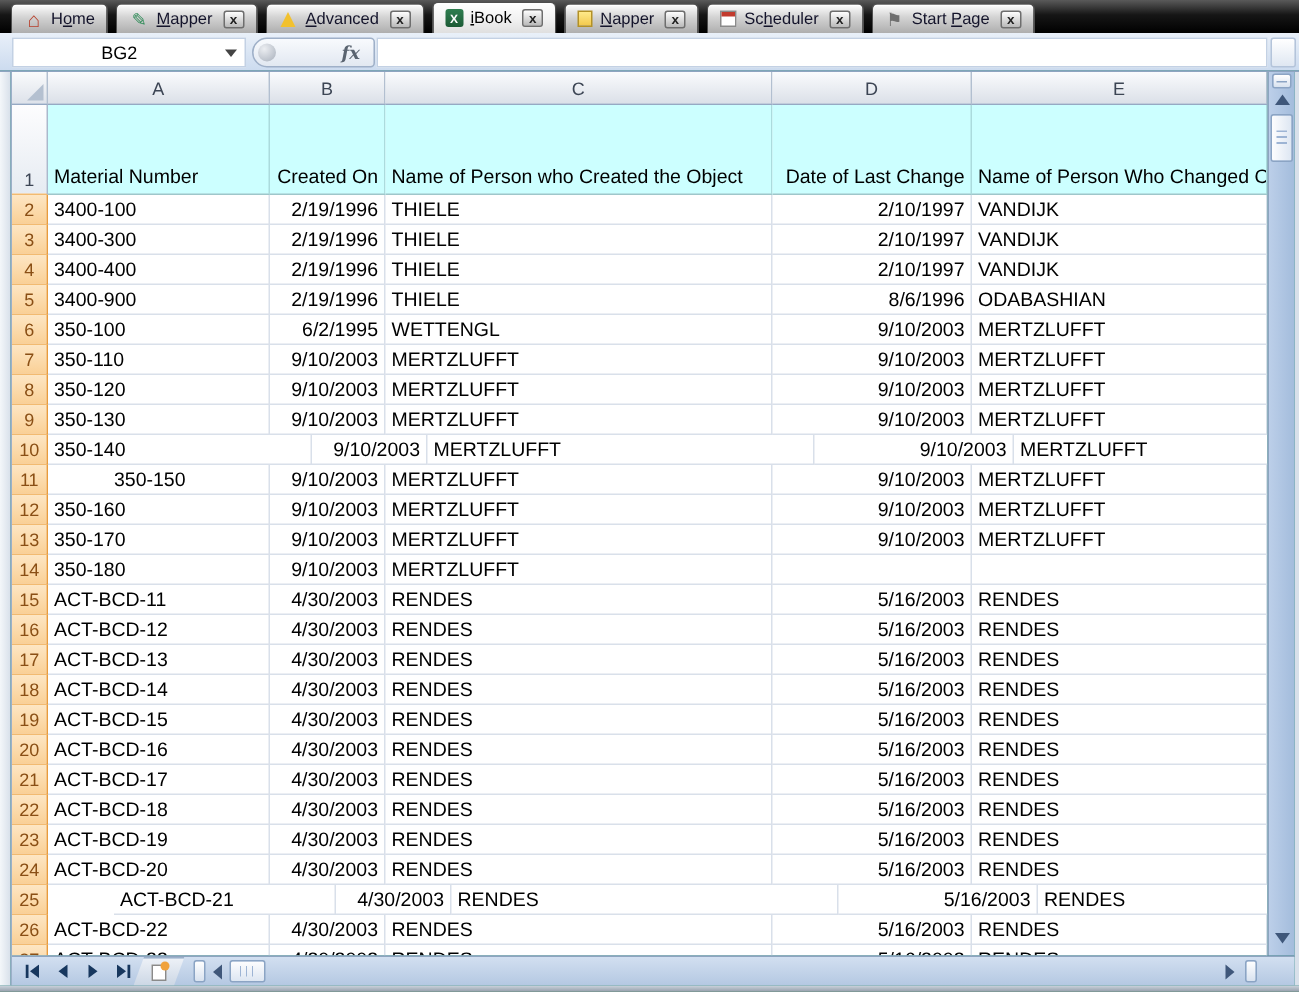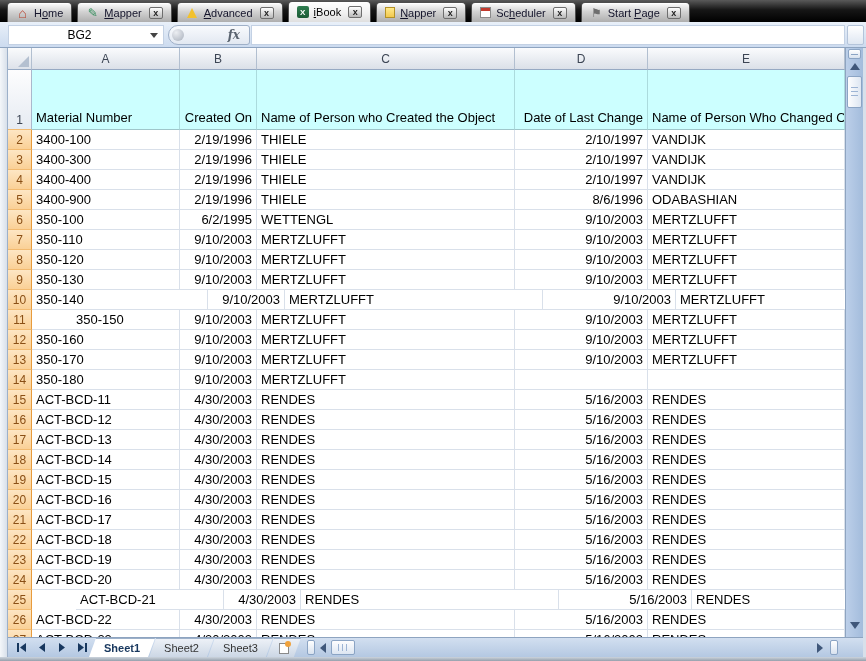--- a/index.html
+++ b/index.html
@@ -443,25 +443,20 @@
             <path d="M1 0 L7 4.5 L1 9 Z" fill="#17375e"></path>
           </svg>
       </span>
       <span class="navbtn">
         <svg width="10" height="9" viewBox="0 0 10 9">
             <path d="M1 0 L7 4.5 L1 9 Z" fill="#17375e"></path>
             <rect x="8" y="0" width="2" height="9" fill="#17375e"></rect>
           </svg>
       </span>
     </div>
-    <div class="sheettabs" id="sheettabs">
-        <div class="sheettab active">Sheet1</div>
-        <div class="sheettab">Sheet2</div>
-        <div class="sheettab">Sheet3</div>
-      </div>
     <div class="insert-tab">
       <span class="insert-icon"></span>
     </div>
     <div class="hscroll">
       <div class="hs-split-l"></div>
       <div class="hs-left"></div>
       <div class="hs-thumb"></div>
       <div class="hs-right"></div>
       <div class="hs-split-r"></div>
     </div>

